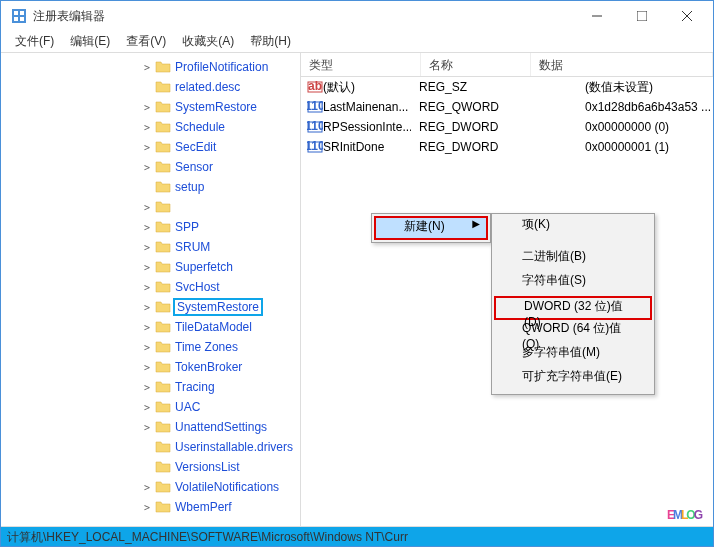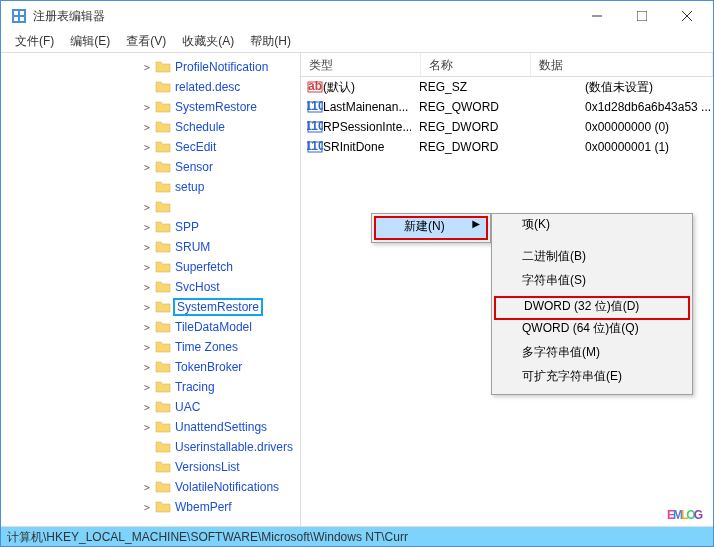--- a/index.html
+++ b/index.html
@@ -40,26 +40,26 @@
 .val-icon { width: 16px; height: 16px; margin-right: 0; flex-shrink: 0; text-align: center; }
 
 
 .ctx { position: absolute; background: #f2f2f2; border: 1px solid #a0a0a0; box-shadow: 2px 2px 4px rgba(0,0,0,0.2); }
 .ctx-1 { left: 370px; top: 212px; width: 120px; padding: 2px; }
 .ctx-item { height: 24px; display: flex; align-items: flex-start; padding: 0 20px 0 28px; position: relative; }
 .ctx-item.hl { background: #bfe0ff; }
 .ctx-item .arrow { position: absolute; right: 6px; font-size: 10px; }
 .ctx-1 .ctx-item { border: 2px solid #d00; }
 
-.ctx-2 { left: 490px; top: 212px; width: 202px; padding: 2px; }
+.ctx-2 { left: 490px; top: 212px; width: 164px; padding: 2px; }
 .ctx-2 .ctx-item { border: none; }
 .ctx-2 .hl-red { border: 2px solid #d00; }
 
 
-.statusbar { position: absolute; bottom: 0; left: 0; right: 0; height: 20px; border-top: 1px solid #ddd; padding: 2px 6px; color: #333; background: #7dd3fc; white-space: nowrap; overflow: hidden; }
+.statusbar { position: absolute; bottom: 0; left: 0; right: 0; height: 20px; border-top: 1px solid #ddd; padding: 2px 6px; color: #333; background: #0ea5e9; white-space: nowrap; overflow: hidden; }
 
 
 .emlog { position: absolute; right: 12px; bottom: 24px; font-family: Arial Black, sans-serif; font-weight: 900; font-size: 42px; letter-spacing: -2px; display: flex; }
 .emlog span:nth-child(1){color:#e84393}
 .emlog span:nth-child(2){color:#4a7de0}
 .emlog span:nth-child(3){color:#f9a825}
 .emlog span:nth-child(4){color:#43d17a}
 .emlog span:nth-child(5){color:#8e44ad}
 </style>
 </head>

